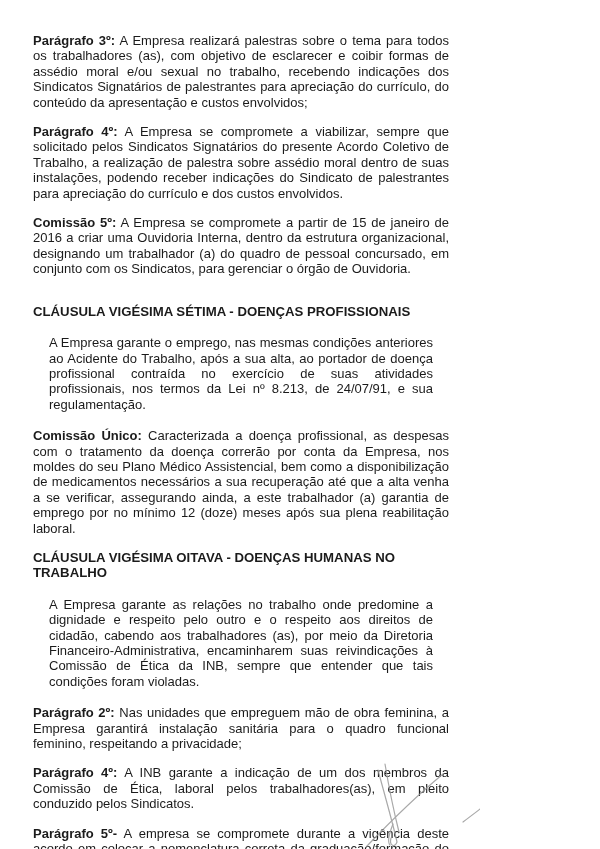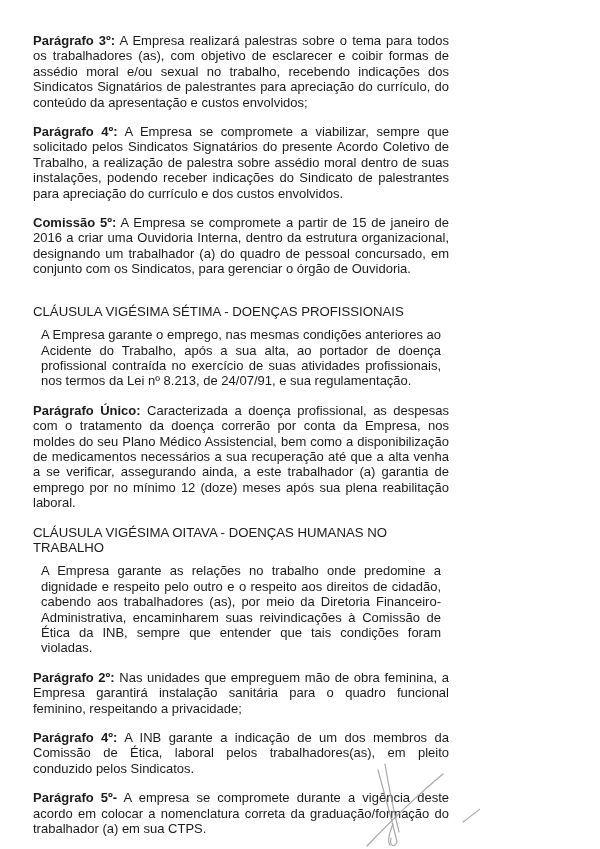--- a/index.html
+++ b/index.html
@@ -29,26 +29,26 @@
   }
   .clause-block {
     margin: 0 0 14px 0;
   }
   .clause-block.gap-top {
     margin-top: 27px;
   }
   h2.clause-title {
     font-size: 13.2px;
     line-height: 15.4px;
-    font-weight: normal;
+    font-weight: bold;
     margin: 0;
     padding: 0;
   }
   p.clause-body {
-    margin: 8px;
+    margin: 16px;
     text-align: justify;
   }
   .signatures {
     position: absolute;
     left: 345px;
     top: 758px;
     width: 220px;
     height: 90px;
   }
   .signatures svg {
@@ -76,21 +76,21 @@
     <strong>Comissão 5º:</strong>
     <span>A Empresa se compromete a partir de 15 de janeiro de 2016 a criar uma Ouvidoria Interna, dentro da estrutura organizacional, designando um trabalhador (a) do quadro de pessoal concursado, em conjunto com os Sindicatos, para gerenciar o órgão de Ouvidoria.</span>
   </p>
 
   <div class="clause-block gap-top">
     <h2 class="clause-title">CLÁUSULA VIGÉSIMA SÉTIMA - DOENÇAS PROFISSIONAIS</h2>
     <p class="clause-body">A Empresa garante o emprego, nas mesmas condições anteriores ao Acidente do Trabalho, após a sua alta, ao portador de doença profissional contraída no exercício de suas atividades profissionais, nos termos da Lei nº 8.213, de 24/07/91, e sua regulamentação.</p>
   </div>
 
   <p class="para">
-    <strong>Parágrafo Único:</strong>
+    <strong>Comissão Único:</strong>
     <span>Caracterizada a doença profissional, as despesas com o tratamento da doença correrão por conta da Empresa, nos moldes do seu Plano Médico Assistencial, bem como a disponibilização de medicamentos necessários a sua recuperação até que a alta venha a se verificar, assegurando ainda, a este trabalhador (a) garantia de emprego por no mínimo 12 (doze) meses após sua plena reabilitação laboral.</span>
   </p>
 
   <div class="clause-block">
     <h2 class="clause-title">CLÁUSULA VIGÉSIMA OITAVA - DOENÇAS HUMANAS NO TRABALHO</h2>
     <p class="clause-body">A Empresa garante as relações no trabalho onde predomine a dignidade e respeito pelo outro e o respeito aos direitos de cidadão, cabendo aos trabalhadores (as), por meio da Diretoria Financeiro-Administrativa, encaminharem suas reivindicações à Comissão de Ética da INB, sempre que entender que tais condições foram violadas.</p>
   </div>
 
 
   <p class="para">

